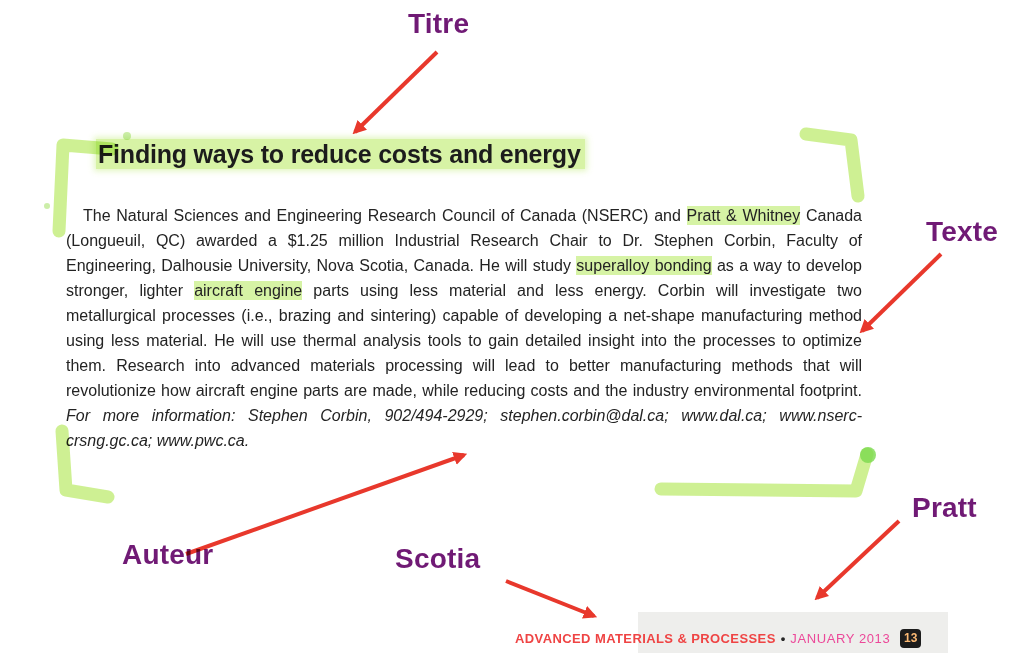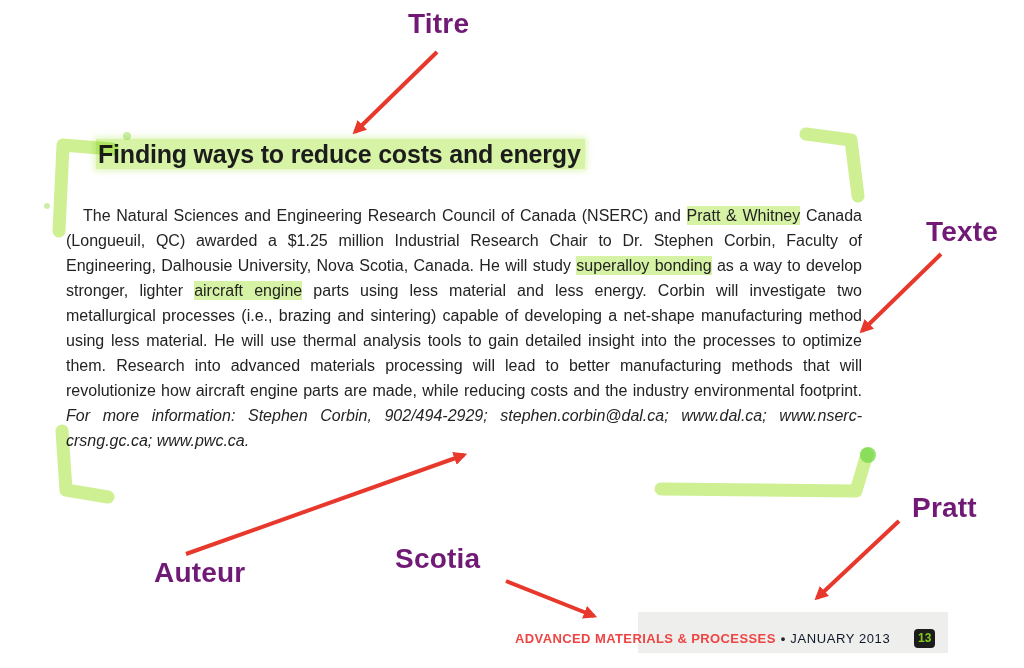--- a/index.html
+++ b/index.html
@@ -30,39 +30,39 @@
     padding:1px 0;
   }
   .seg-it{font-style:italic;}
   
   .lbl{
     position:absolute;color:#701a75;font-weight:bold;font-size:28px;
     font-family:"Liberation Sans",sans-serif;letter-spacing:0.2px;
   }
   .lbl-titre {left:408px;top:8px;}
   .lbl-texte {left:926px;top:216px;}
-  .lbl-auteur{left:122px;top:557px;margin-left:32px;}
+  .lbl-auteur{left:122px;top:539px;}
   .lbl-source{left:395px;top:543px;}
   .lbl-date  {left:912px;top:492px;}
   
   .footer-strip{
     position:absolute;left:638px;top:612px;width:310px;height:41px;
     background:#eeeeec;
   }
   .footer{
     position:absolute;left:515px;top:627px;height:22px;
     display:flex;align-items:center;white-space:nowrap;
     font-family:"Liberation Sans",sans-serif;
   }
   .footer .mag{font-size:13px;font-weight:bold;color:#ef4444;letter-spacing:0.4px;}
   .footer .bull{font-size:13px;font-weight:bold;color:#262626;margin:0 5px;}
-  .footer .fdate{font-size:13px;font-weight:normal;color:#0f172a;letter-spacing:0.6px;}
+  .footer .fdate{font-size:13px;font-weight:normal;color:#ec4899;letter-spacing:0.6px;}
   .footer .pageno{
-    margin-left:24px;width:21px;height:19px;border-radius:4px;background:#1c1c1c;
-    color:#84cc16;font-size:12px;font-weight:bold;
+    margin-left:10px;width:21px;height:19px;border-radius:4px;background:#1c1c1c;
+    color:#fdba74;font-size:12px;font-weight:bold;
     display:flex;align-items:center;justify-content:center;
   }
   
   .marks{
     position:absolute;left:0;top:0;width:1024px;height:668px;
     pointer-events:none;mix-blend-mode:multiply;
   }
 </style>
 </head>
 <body>

